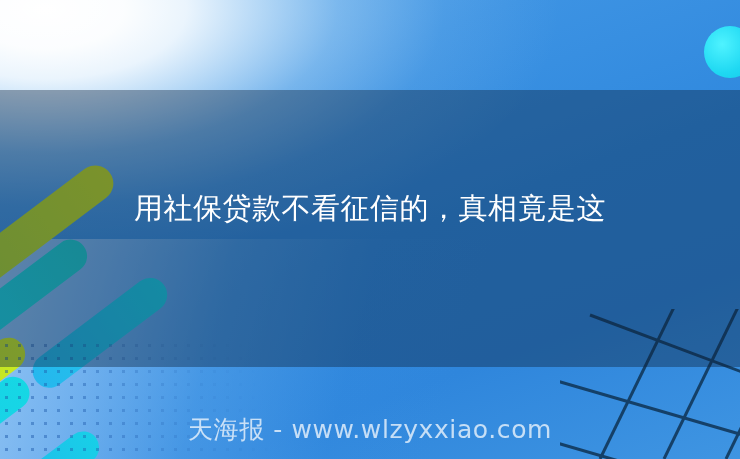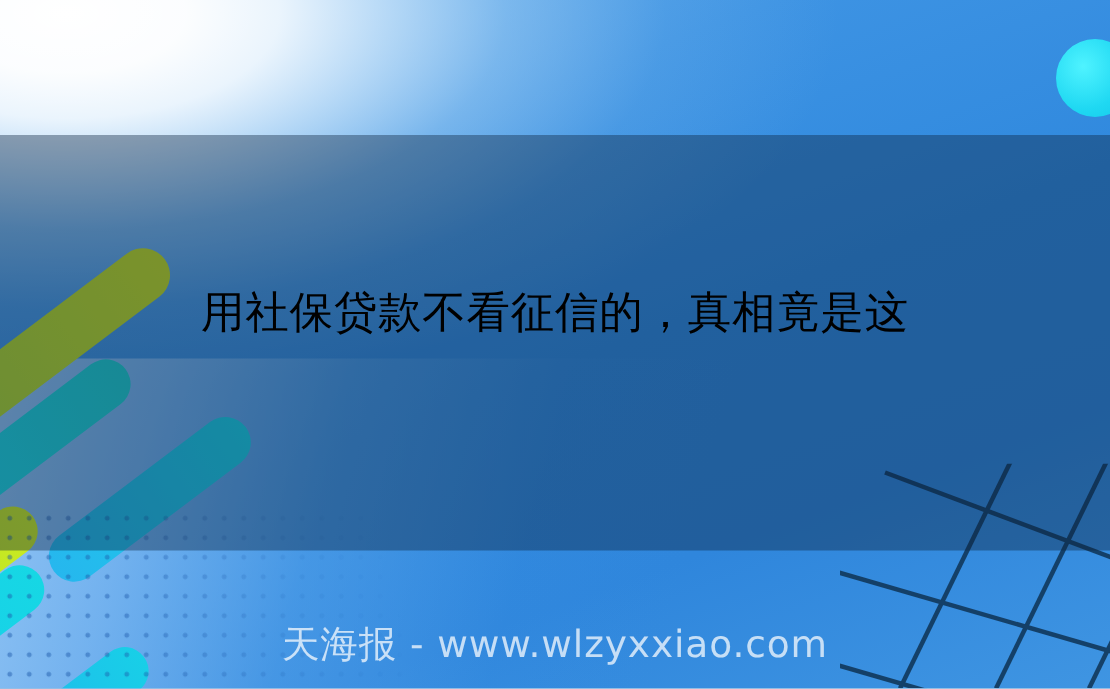--- a/index.html
+++ b/index.html
@@ -123,21 +123,21 @@
   .title-wrap {
     position: absolute;
     left: 0;
     right: 0;
     top: 186px;
     padding: 0 40px;
     text-align: center;
   }
   .title {
     margin: 0;
-    color: #000000;
+    color: #ffffff;
     font-size: 29px;
     line-height: 1.52;
     font-weight: 400;
     letter-spacing: 0.5px;
     font-family: "DejaVu Sans", "Liberation Sans", sans-serif;
   }
 
   
   .watermark {
     position: absolute;

